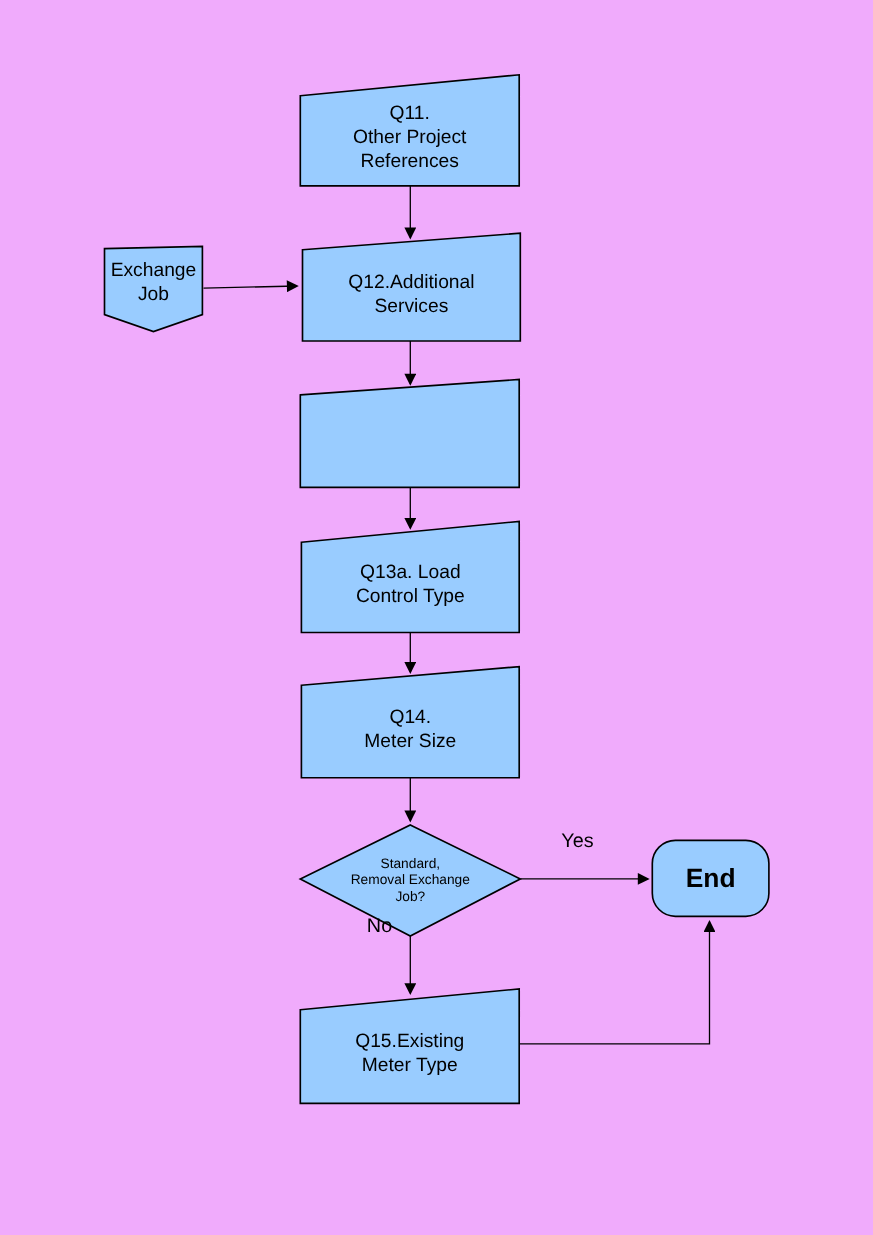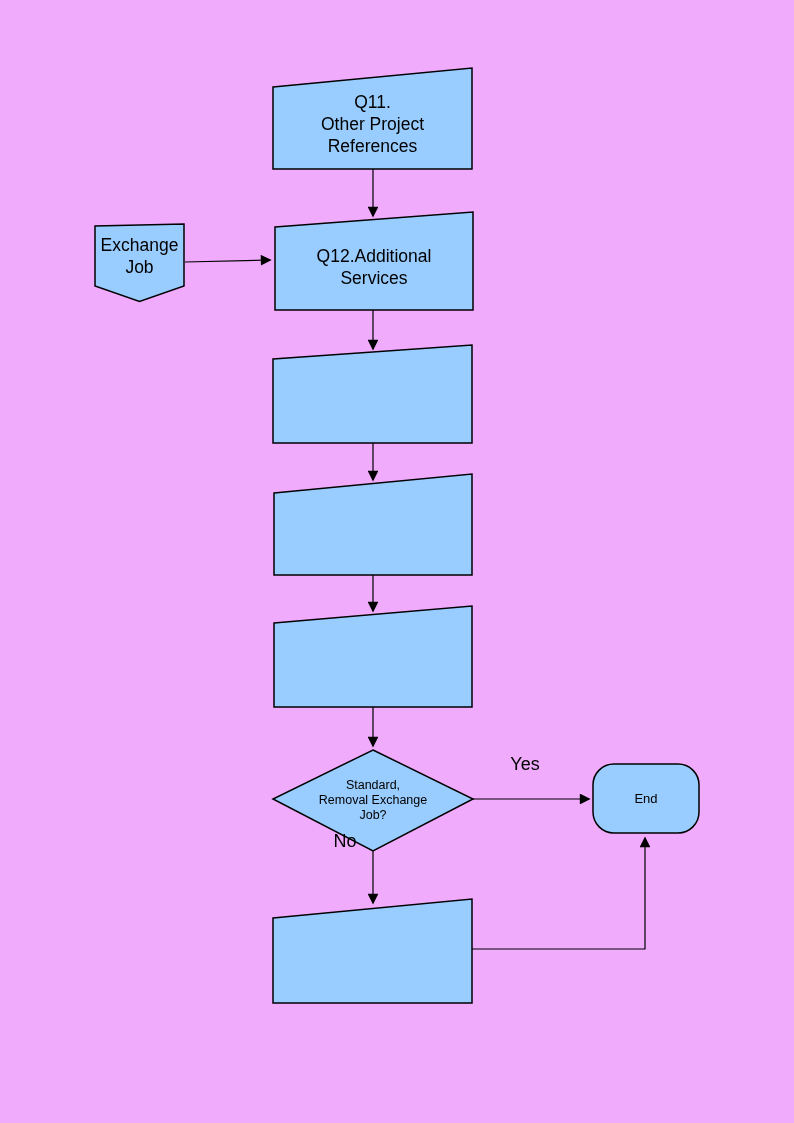--- a/index.html
+++ b/index.html
@@ -40,21 +40,22 @@
   .decision-label{
     font-size:12.5px;
     line-height:15px;
     text-align:center;
   }
   .edge-label{
     font-size:18px;
     line-height:20px;
   }
   .end-label{
-    font-size:13px;
+    font-size:24px;
+    font-weight:bold;
   }
 </style>
 </head>
 <body>
 
 <div class="page" style="background: #f0abfc;">
 
   <svg width="794" height="1123" viewBox="0 0 794 1123">
     <defs>
       <marker id="arrow" viewBox="0 0 10 10" refX="8.5" refY="5" markerWidth="11" markerHeight="9" orient="auto-start-reverse">
@@ -87,26 +88,32 @@
 Other Project
 References</div>
 
   <div class="label node-label" style="left:95px;top:224px;width:89px;height:64px;">Exchange
 Job</div>
 
   <div class="label node-label" style="left:275px;top:214px;width:198px;height:96px;padding-top:9px;">Q12.Additional
 Services</div>
 
 
+  <div class="label node-label" style="left:274px;top:476px;width:198px;height:99px;padding-top:9px;">Q13a. Load
+Control Type</div>
 
+  <div class="label node-label" style="left:274px;top:608px;width:198px;height:99px;padding-top:9px;">Q14.
+Meter Size</div>
 
   <div class="label decision-label" style="left:273px;top:750px;width:200px;height:101px;">Standard,
 Removal Exchange
 Job?</div>
 
   <div class="label end-label" style="left:593px;top:764px;width:106px;height:69px;">End</div>
 
+  <div class="label node-label" style="left:273px;top:901px;width:199px;height:102px;padding-top:9px;">Q15.Existing
+Meter Type</div>
 
   <div class="label edge-label" style="left:495px;top:751px;width:60px;height:25px;">Yes</div>
 
   <div class="label edge-label" style="left:322px;top:828px;width:46px;height:25px;">No</div>
 
 </div>
 
 </body></html>

